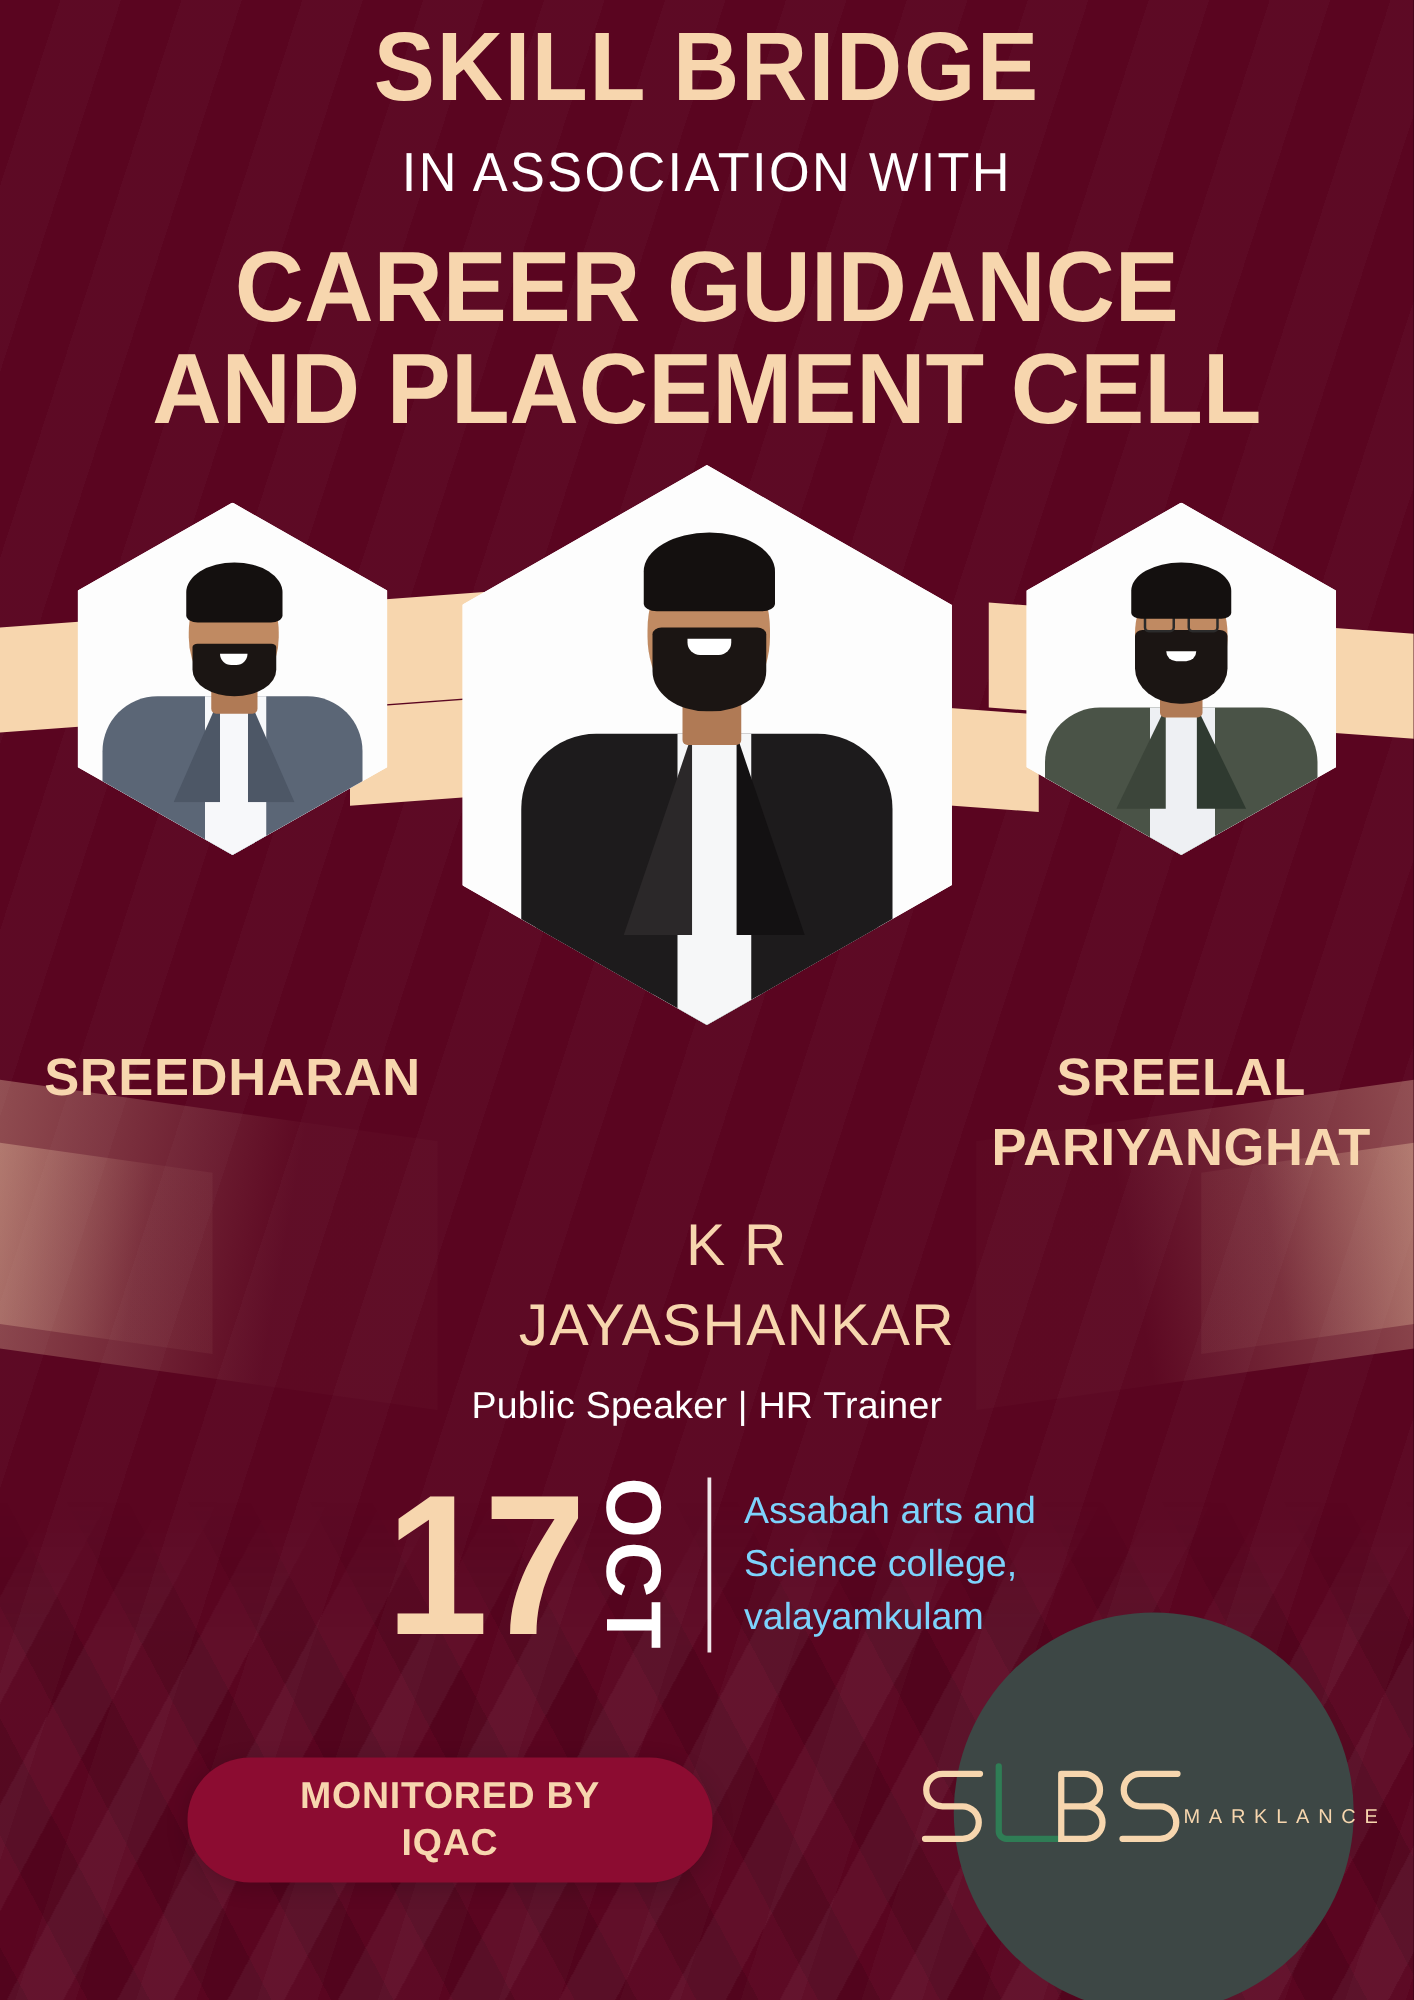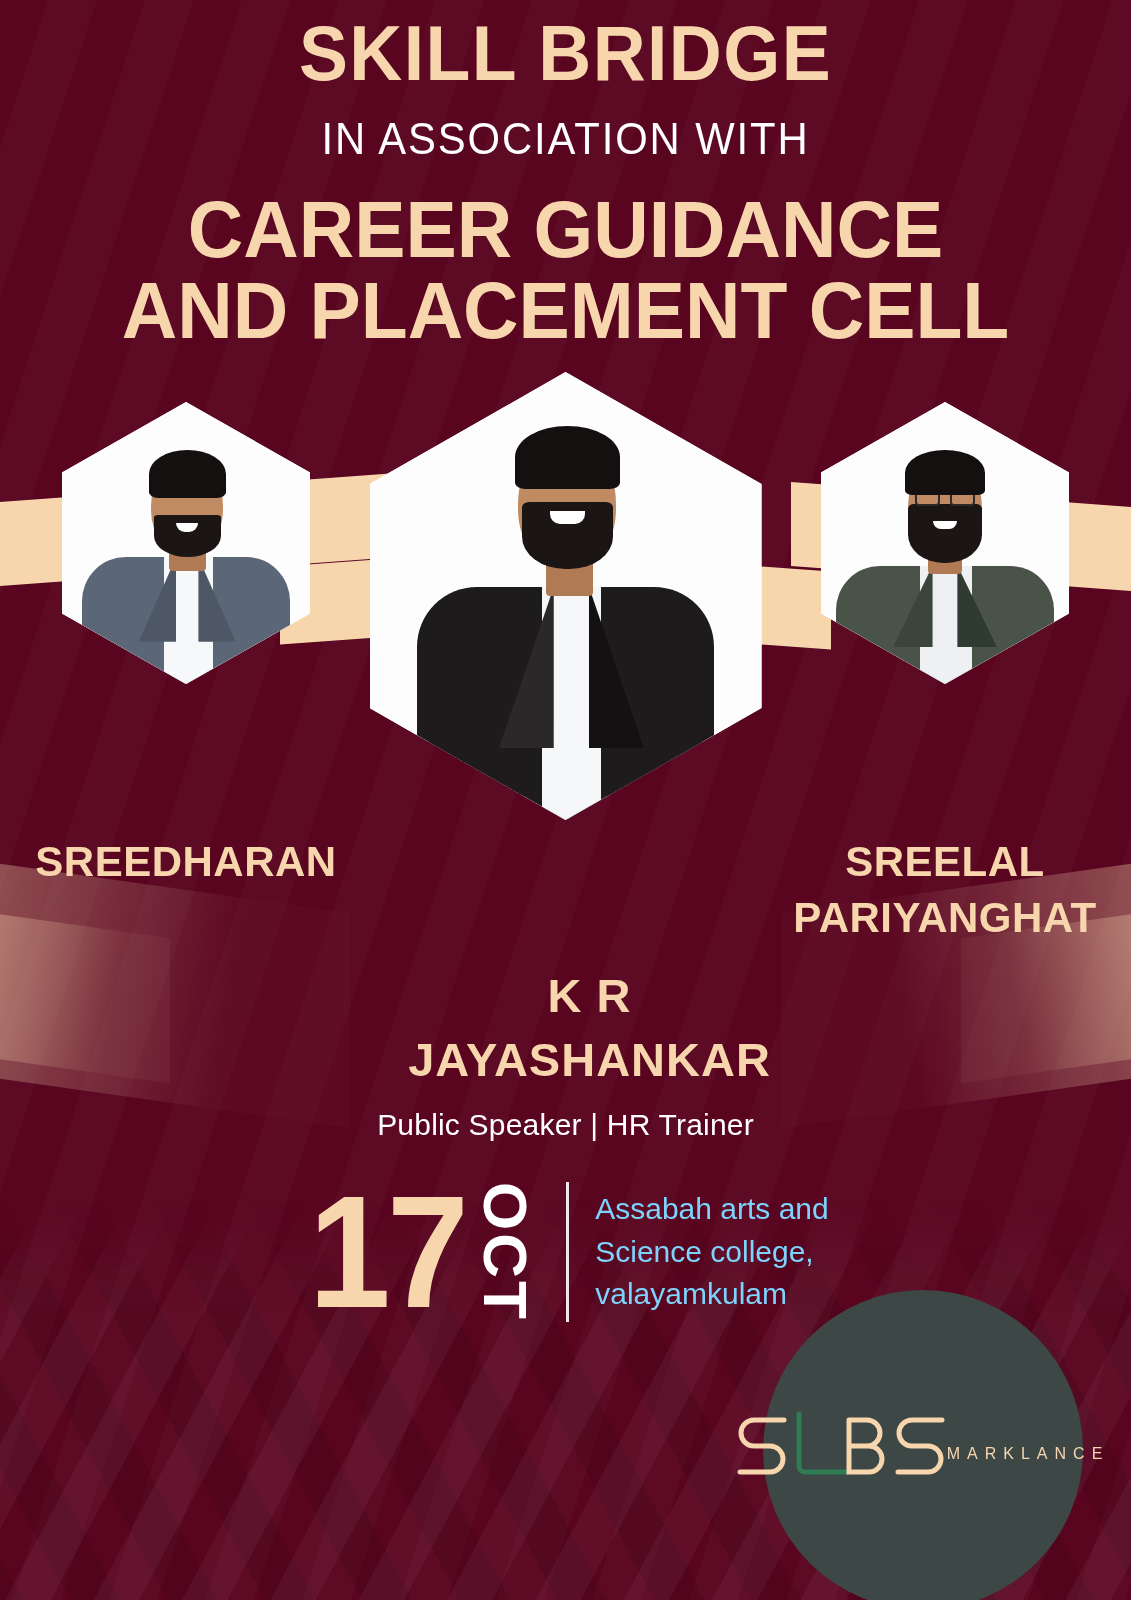--- a/index.html
+++ b/index.html
@@ -227,21 +227,21 @@
     font-size:42px; font-weight:700;
     line-height:1.32; letter-spacing:.5px;
     text-align:center;
   }
   .name-left { left:6px; }
   .name-right{ right:6px; }
 
   .name-center-wrap{ text-align:center; padding-top:120px; }
   .name-center{
     color:#f7d6ae;
-    font-size:47px; font-weight:700;
+    font-size:47px; font-weight:400;
     line-height:1.36; letter-spacing:1px;margin-left:48px;
   }
   .role{
     color:#ffffff;
     font-size:30px; font-weight:400;
     margin-top:16px; letter-spacing:.2px;
   }
 
   
   .datebar{
@@ -409,20 +409,24 @@
     <div class="vdivider"></div>
     <div class="venue">
       <div>Assabah arts and</div>
       <div>Science college,</div>
       <div>valayamkulam</div>
     </div>
   </div>
 
   <div class="footer">
 
+    <div class="pill">
+      <div class="l1">MONITORED BY</div>
+      <div class="l2">IQAC</div>
+    </div>
 
     <div class="logo-circle">
       <div class="logo-mark">
         <svg width="210" height="78" viewBox="0 0 210 78" fill="none">
 
           <path d="M47 12 H17 a13 13 0 0 0 0 26 h16 a13 13 0 0 1 0 26 H3" stroke="#f7d6ae" stroke-width="5" fill="none" stroke-linecap="round"></path>
 
           <path d="M62 6 V58 a6 6 0 0 0 6 6 h44" stroke="#2f7d55" stroke-width="5" fill="none" stroke-linecap="round"></path>
 
           <path d="M112 12 h18 a13 13 0 0 1 0 26 h-18 m0 0 h20 a13 13 0 0 1 0 26 h-20 V12" stroke="#f7d6ae" stroke-width="5" fill="none" stroke-linecap="round"></path>

